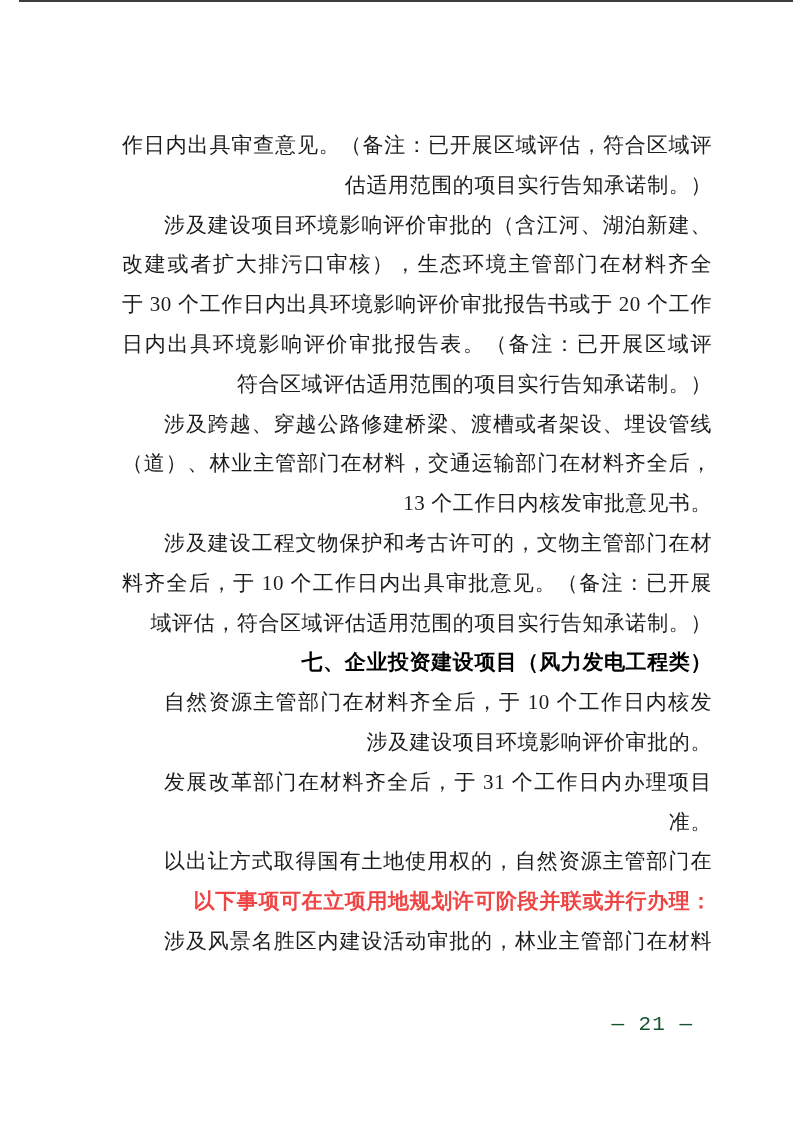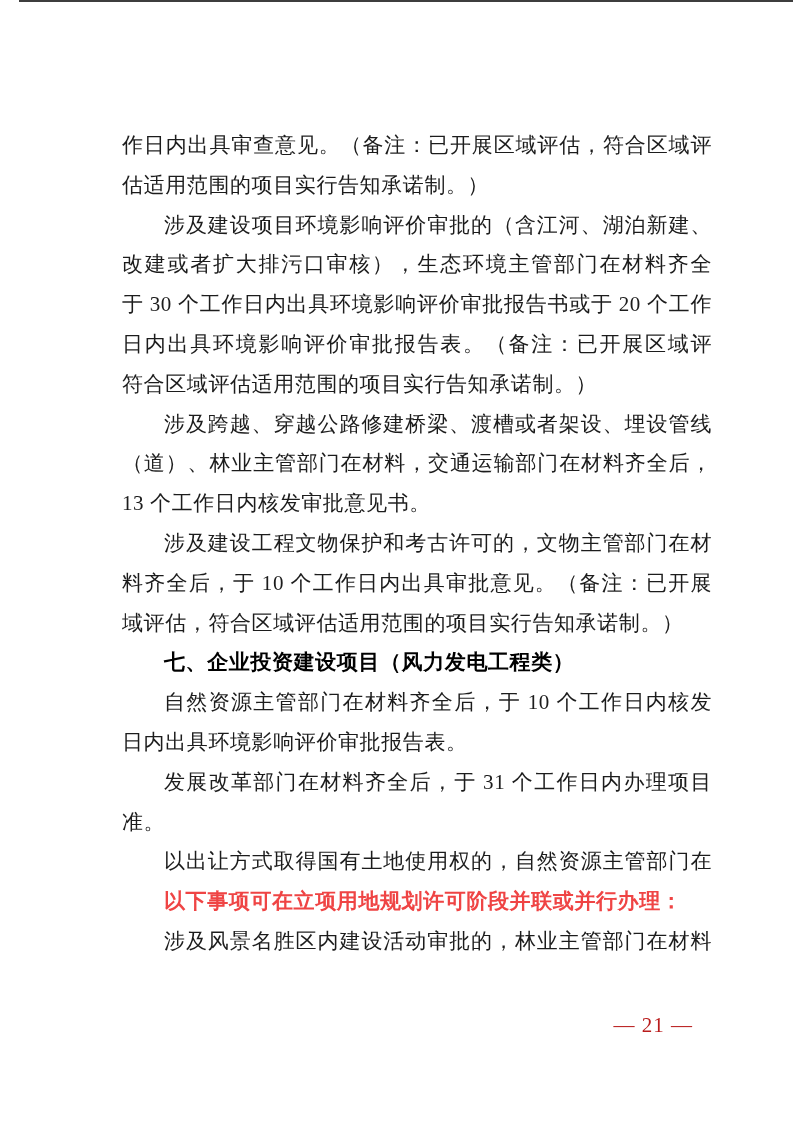--- a/index.html
+++ b/index.html
@@ -28,21 +28,21 @@
     position: absolute;
     top: 126px;
     left: 103px;
     width: 590px;
   }
   .line {
     font-size: 21px;
     letter-spacing: 0.6px;
     line-height: 39.8px;
     height: 39.8px;
-    text-align: left;
+    text-align: right;
     overflow: hidden;
   }
   .line.indent {
     text-indent: 2em;
   }
   .line.justify {
     text-align: justify;
     text-align-last: justify;
     text-justify: inter-character;
   }
@@ -55,22 +55,22 @@
     font-weight: bold;
     color: #ef4444;
   }
   .page-number {
     position: absolute;
     top: 1005px;
     right: 119px;
     font-size: 21px;
     line-height: 40px;
     letter-spacing: 1px;
-    color: #b91c1c;
-    font-family: Liberation Serif, serif;
+    color: #14532d;
+    font-family: Liberation Mono, monospace;
   }
 </style>
 </head>
 <body>
 
 <div class="page">
   <div class="scan-edge-top"></div>
 
   <div class="doc-body">
 
@@ -82,21 +82,21 @@
       <div class="line body justify">日内出具环境影响评价审批报告表。（备注：已开展区域评估，</div>
       <div class="line body">符合区域评估适用范围的项目实行告知承诺制。）</div>
       <div class="line body indent justify">涉及跨越、穿越公路修建桥梁、渡槽或者架设、埋设管线</div>
       <div class="line body justify">（道）、林业主管部门在材料，交通运输部门在材料齐全后，于</div>
       <div class="line body">13 个工作日内核发审批意见书。</div>
       <div class="line body indent justify">涉及建设工程文物保护和考古许可的，文物主管部门在材</div>
       <div class="line body justify">料齐全后，于 10 个工作日内出具审批意见。（备注：已开展区</div>
       <div class="line body">域评估，符合区域评估适用范围的项目实行告知承诺制。）</div>
       <div class="line heading indent">七、企业投资建设项目（风力发电工程类）</div>
       <div class="line body indent justify">自然资源主管部门在材料齐全后，于 10 个工作日内核发选</div>
-      <div class="line body">日内出具环境影响评价审批报告表。</div>
+      <div class="line body">涉及建设项目环境影响评价审批的。</div>
       <div class="line body indent justify">发展改革部门在材料齐全后，于 31 个工作日内办理项目核</div>
       <div class="line body">准。</div>
       <div class="line body indent justify">以出让方式取得国有土地使用权的，自然资源主管部门在</div>
       <div class="line bold indent">以下事项可在立项用地规划许可阶段并联或并行办理：</div>
       <div class="line body indent justify">涉及风景名胜区内建设活动审批的，林业主管部门在材料</div>
     </div>
 
   <div class="page-number">— 21 —</div>
 </div>
 

